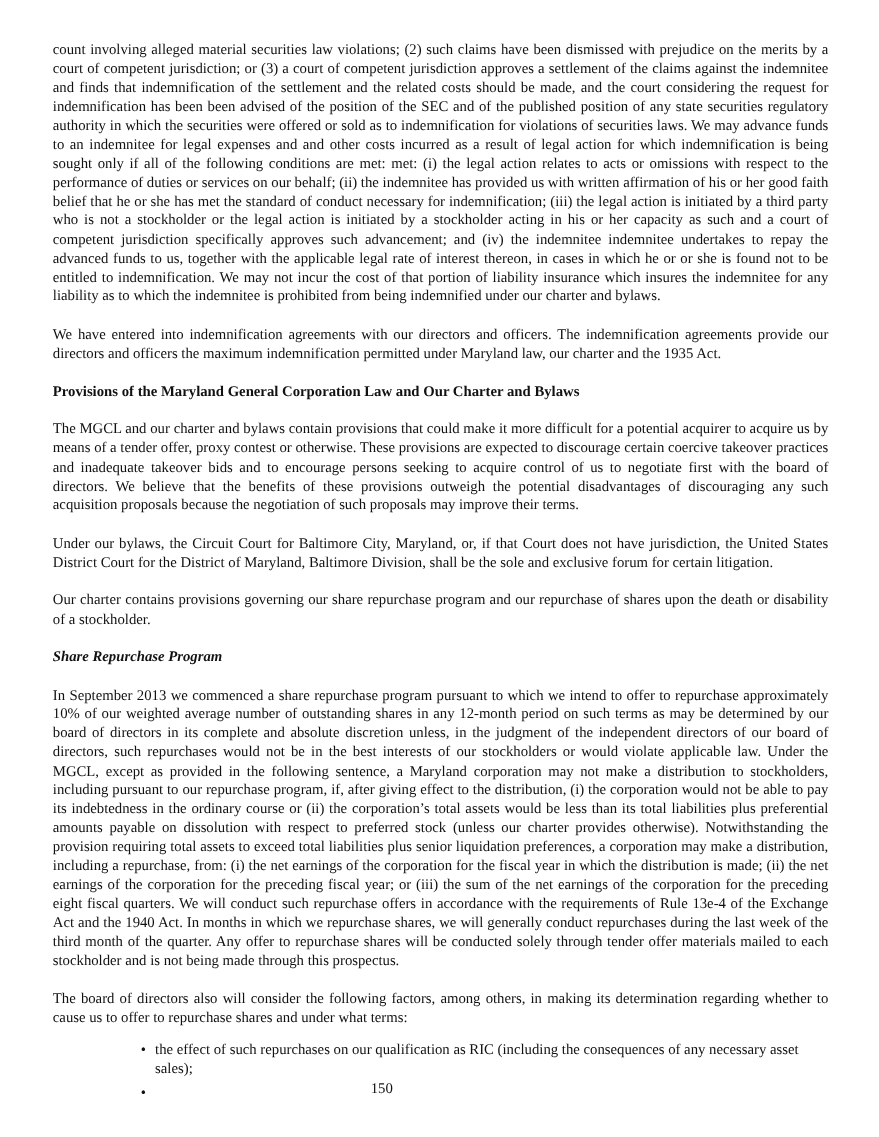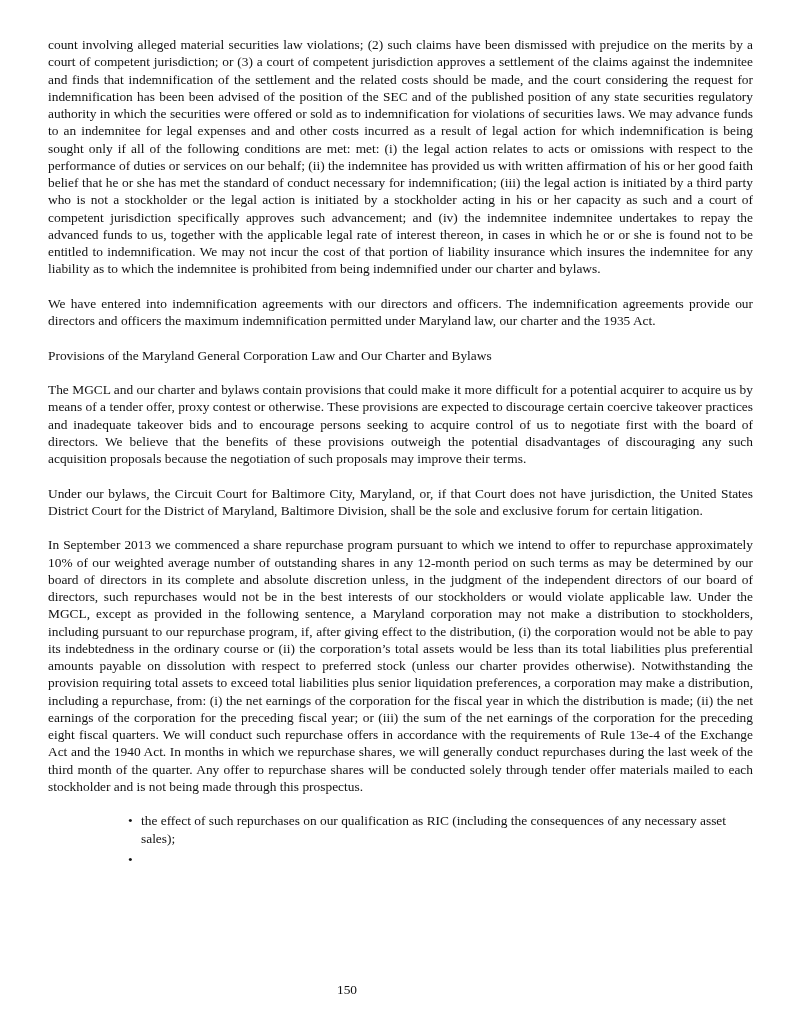--- a/index.html
+++ b/index.html
@@ -11,21 +11,21 @@
     .page {
       position: absolute; left: 48px; top: 36px; width: 705px;
       font-size: 13.4px; line-height: 17.25px;
     }
     p {
       margin: 0 0 17.25px 0;
       text-align: justify;
     }
     h2 {
       margin: 0 0 17.25px 0;
-      font-size: 13.4px; font-weight: normal; line-height: 17.25px;
+      font-size: 13.4px; font-weight: bold; line-height: 17.25px;
     }
     h3 {
       margin: 0 0 17.25px 0;
       font-size: 13.4px; font-weight: bold; font-style: italic; line-height: 17.25px;
     }
     ul.bullets {
       list-style: none; margin: 4px 0 0 0; padding: 0 0 0 80px;
     }
     ul.bullets li {
       position: relative; padding-left: 13px; line-height: 17.25px; margin-bottom: 4.6px;
@@ -42,22 +42,25 @@
 <body>
 
 <div class="page">
   <p>count involving alleged material securities law violations; (2) such claims have been dismissed with prejudice on the merits by a court of competent jurisdiction; or (3) a court of competent jurisdiction approves a settlement of the claims against the indemnitee and finds that indemnification of the settlement and the related costs should be made, and the court considering the request for indemnification has been been advised of the position of the SEC and of the published position of any state securities regulatory authority in which the securities were offered or sold as to indemnification for violations of securities laws. We may advance funds to an indemnitee for legal expenses and and other costs incurred as a result of legal action for which indemnification is being sought only if all of the following conditions are met: met: (i) the legal action relates to acts or omissions with respect to the performance of duties or services on our behalf; (ii) the indemnitee has provided us with written affirmation of his or her good faith belief that he or she has met the standard of conduct necessary for indemnification; (iii) the legal action is initiated by a third party who is not a stockholder or the legal action is initiated by a stockholder acting in his or her capacity as such and a court of competent jurisdiction specifically approves such advancement; and (iv) the indemnitee indemnitee undertakes to repay the advanced funds to us, together with the applicable legal rate of interest thereon, in cases in which he or or she is found not to be entitled to indemnification. We may not incur the cost of that portion of liability insurance which insures the indemnitee for any liability as to which the indemnitee is prohibited from being indemnified under our charter and bylaws.</p>
   <p>We have entered into indemnification agreements with our directors and officers. The indemnification agreements provide our directors and officers the maximum indemnification permitted under Maryland law, our charter and the 1935 Act.</p>
 
   <h2>Provisions of the Maryland General Corporation Law and Our Charter and Bylaws</h2>
   <p>The MGCL and our charter and bylaws contain provisions that could make it more difficult for a potential acquirer to acquire us by means of a tender offer, proxy contest or otherwise. These provisions are expected to discourage certain coercive takeover practices and inadequate takeover bids and to encourage persons seeking to acquire control of us to negotiate first with the board of directors. We believe that the benefits of these provisions outweigh the potential disadvantages of discouraging any such acquisition proposals because the negotiation of such proposals may improve their terms.</p>
   <p>Under our bylaws, the Circuit Court for Baltimore City, Maryland, or, if that Court does not have jurisdiction, the United States District Court for the District of Maryland, Baltimore Division, shall be the sole and exclusive forum for certain litigation.</p>
 
+  <p>Our charter contains provisions governing our share repurchase program and our repurchase of shares upon the death or disability of a stockholder.</p>
 
+  <h3>Share Repurchase Program</h3>
   <p>In September 2013 we commenced a share repurchase program pursuant to which we intend to offer to repurchase approximately 10% of our weighted average number of outstanding shares in any 12-month period on such terms as may be determined by our board of directors in its complete and absolute discretion unless, in the judgment of the independent directors of our board of directors, such repurchases would not be in the best interests of our stockholders or would violate applicable law. Under the MGCL, except as provided in the following sentence, a Maryland corporation may not make a distribution to stockholders, including pursuant to our repurchase program, if, after giving effect to the distribution, (i) the corporation would not be able to pay its indebtedness in the ordinary course or (ii) the corporation’s total assets would be less than its total liabilities plus preferential amounts payable on dissolution with respect to preferred stock (unless our charter provides otherwise). Notwithstanding the provision requiring total assets to exceed total liabilities plus senior liquidation preferences, a corporation may make a distribution, including a repurchase, from: (i) the net earnings of the corporation for the fiscal year in which the distribution is made; (ii) the net earnings of the corporation for the preceding fiscal year; or (iii) the sum of the net earnings of the corporation for the preceding eight fiscal quarters. We will conduct such repurchase offers in accordance with the requirements of Rule 13e-4 of the Exchange Act and the 1940 Act. In months in which we repurchase shares, we will generally conduct repurchases during the last week of the third month of the quarter. Any offer to repurchase shares will be conducted solely through tender offer materials mailed to each stockholder and is not being made through this prospectus.</p>
+  <p style="margin-bottom:12px;">The board of directors also will consider the following factors, among others, in making its determination regarding whether to cause us to offer to repurchase shares and under what terms:</p>
 
   <ul class="bullets">
     <li>
       <span class="dot">•</span>
       <span>the effect of such repurchases on our qualification as RIC (including the consequences of any necessary asset sales);</span>
     </li>
     <li>
       <span class="dot">•</span>
     </li>
 

